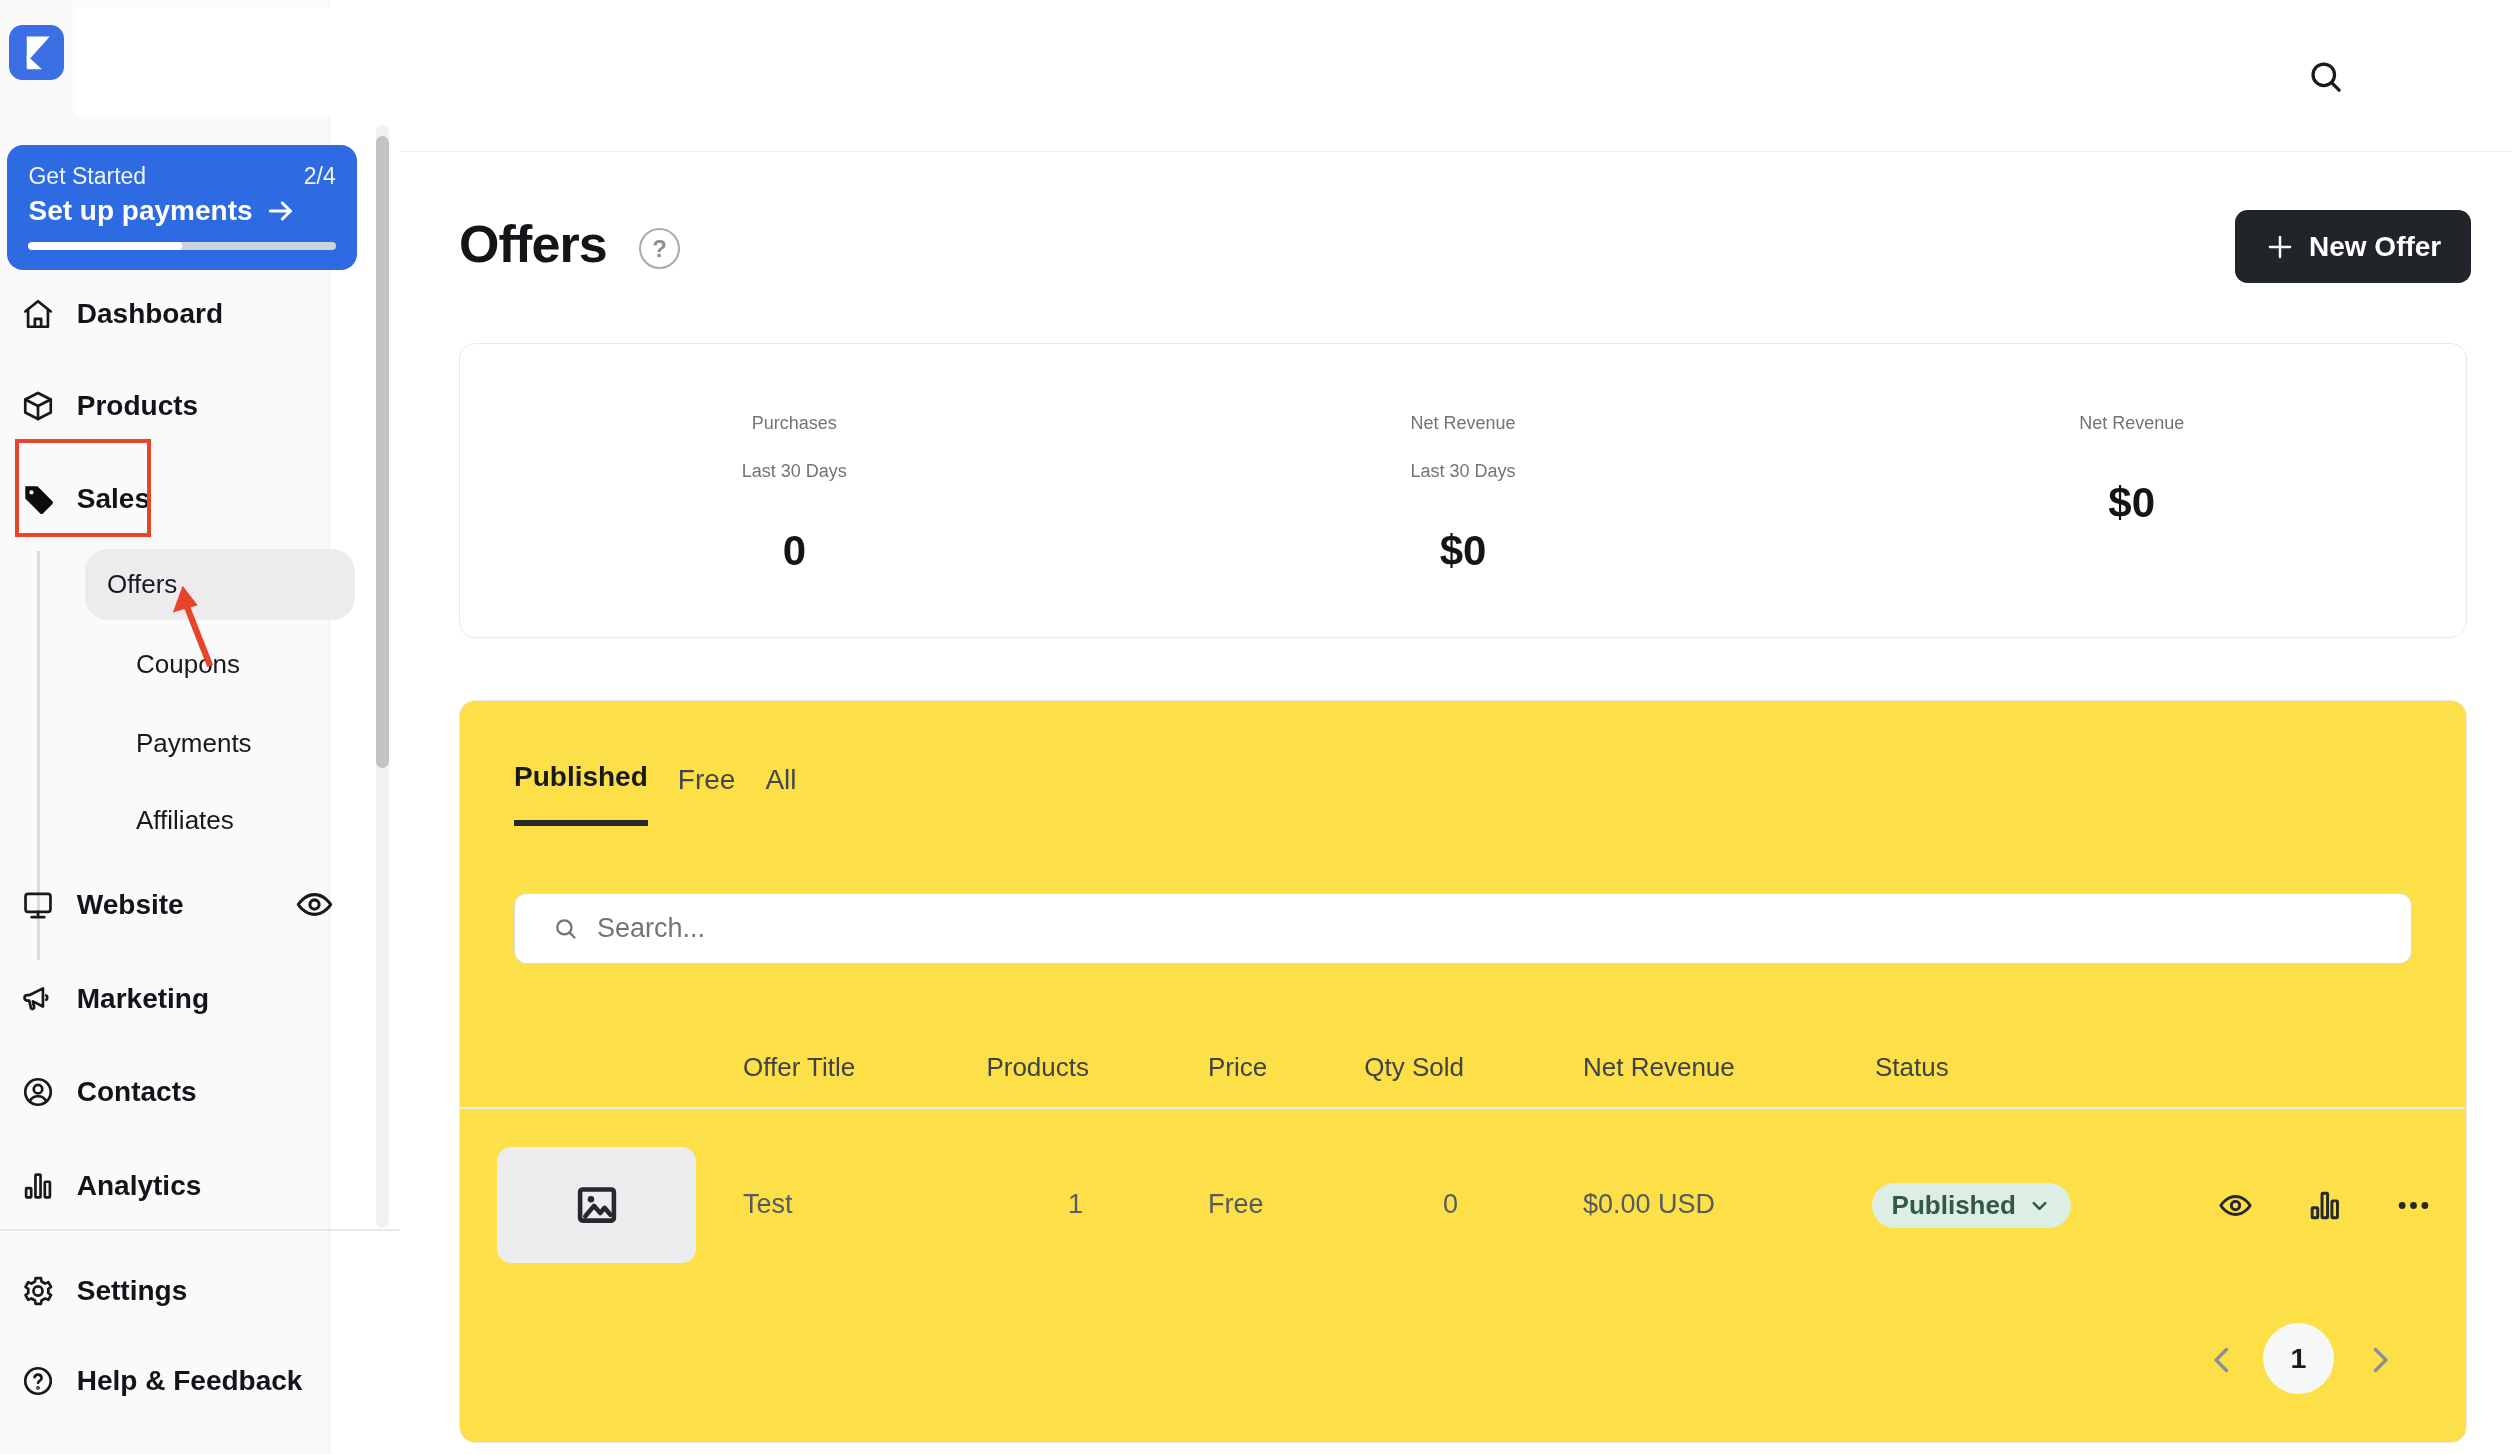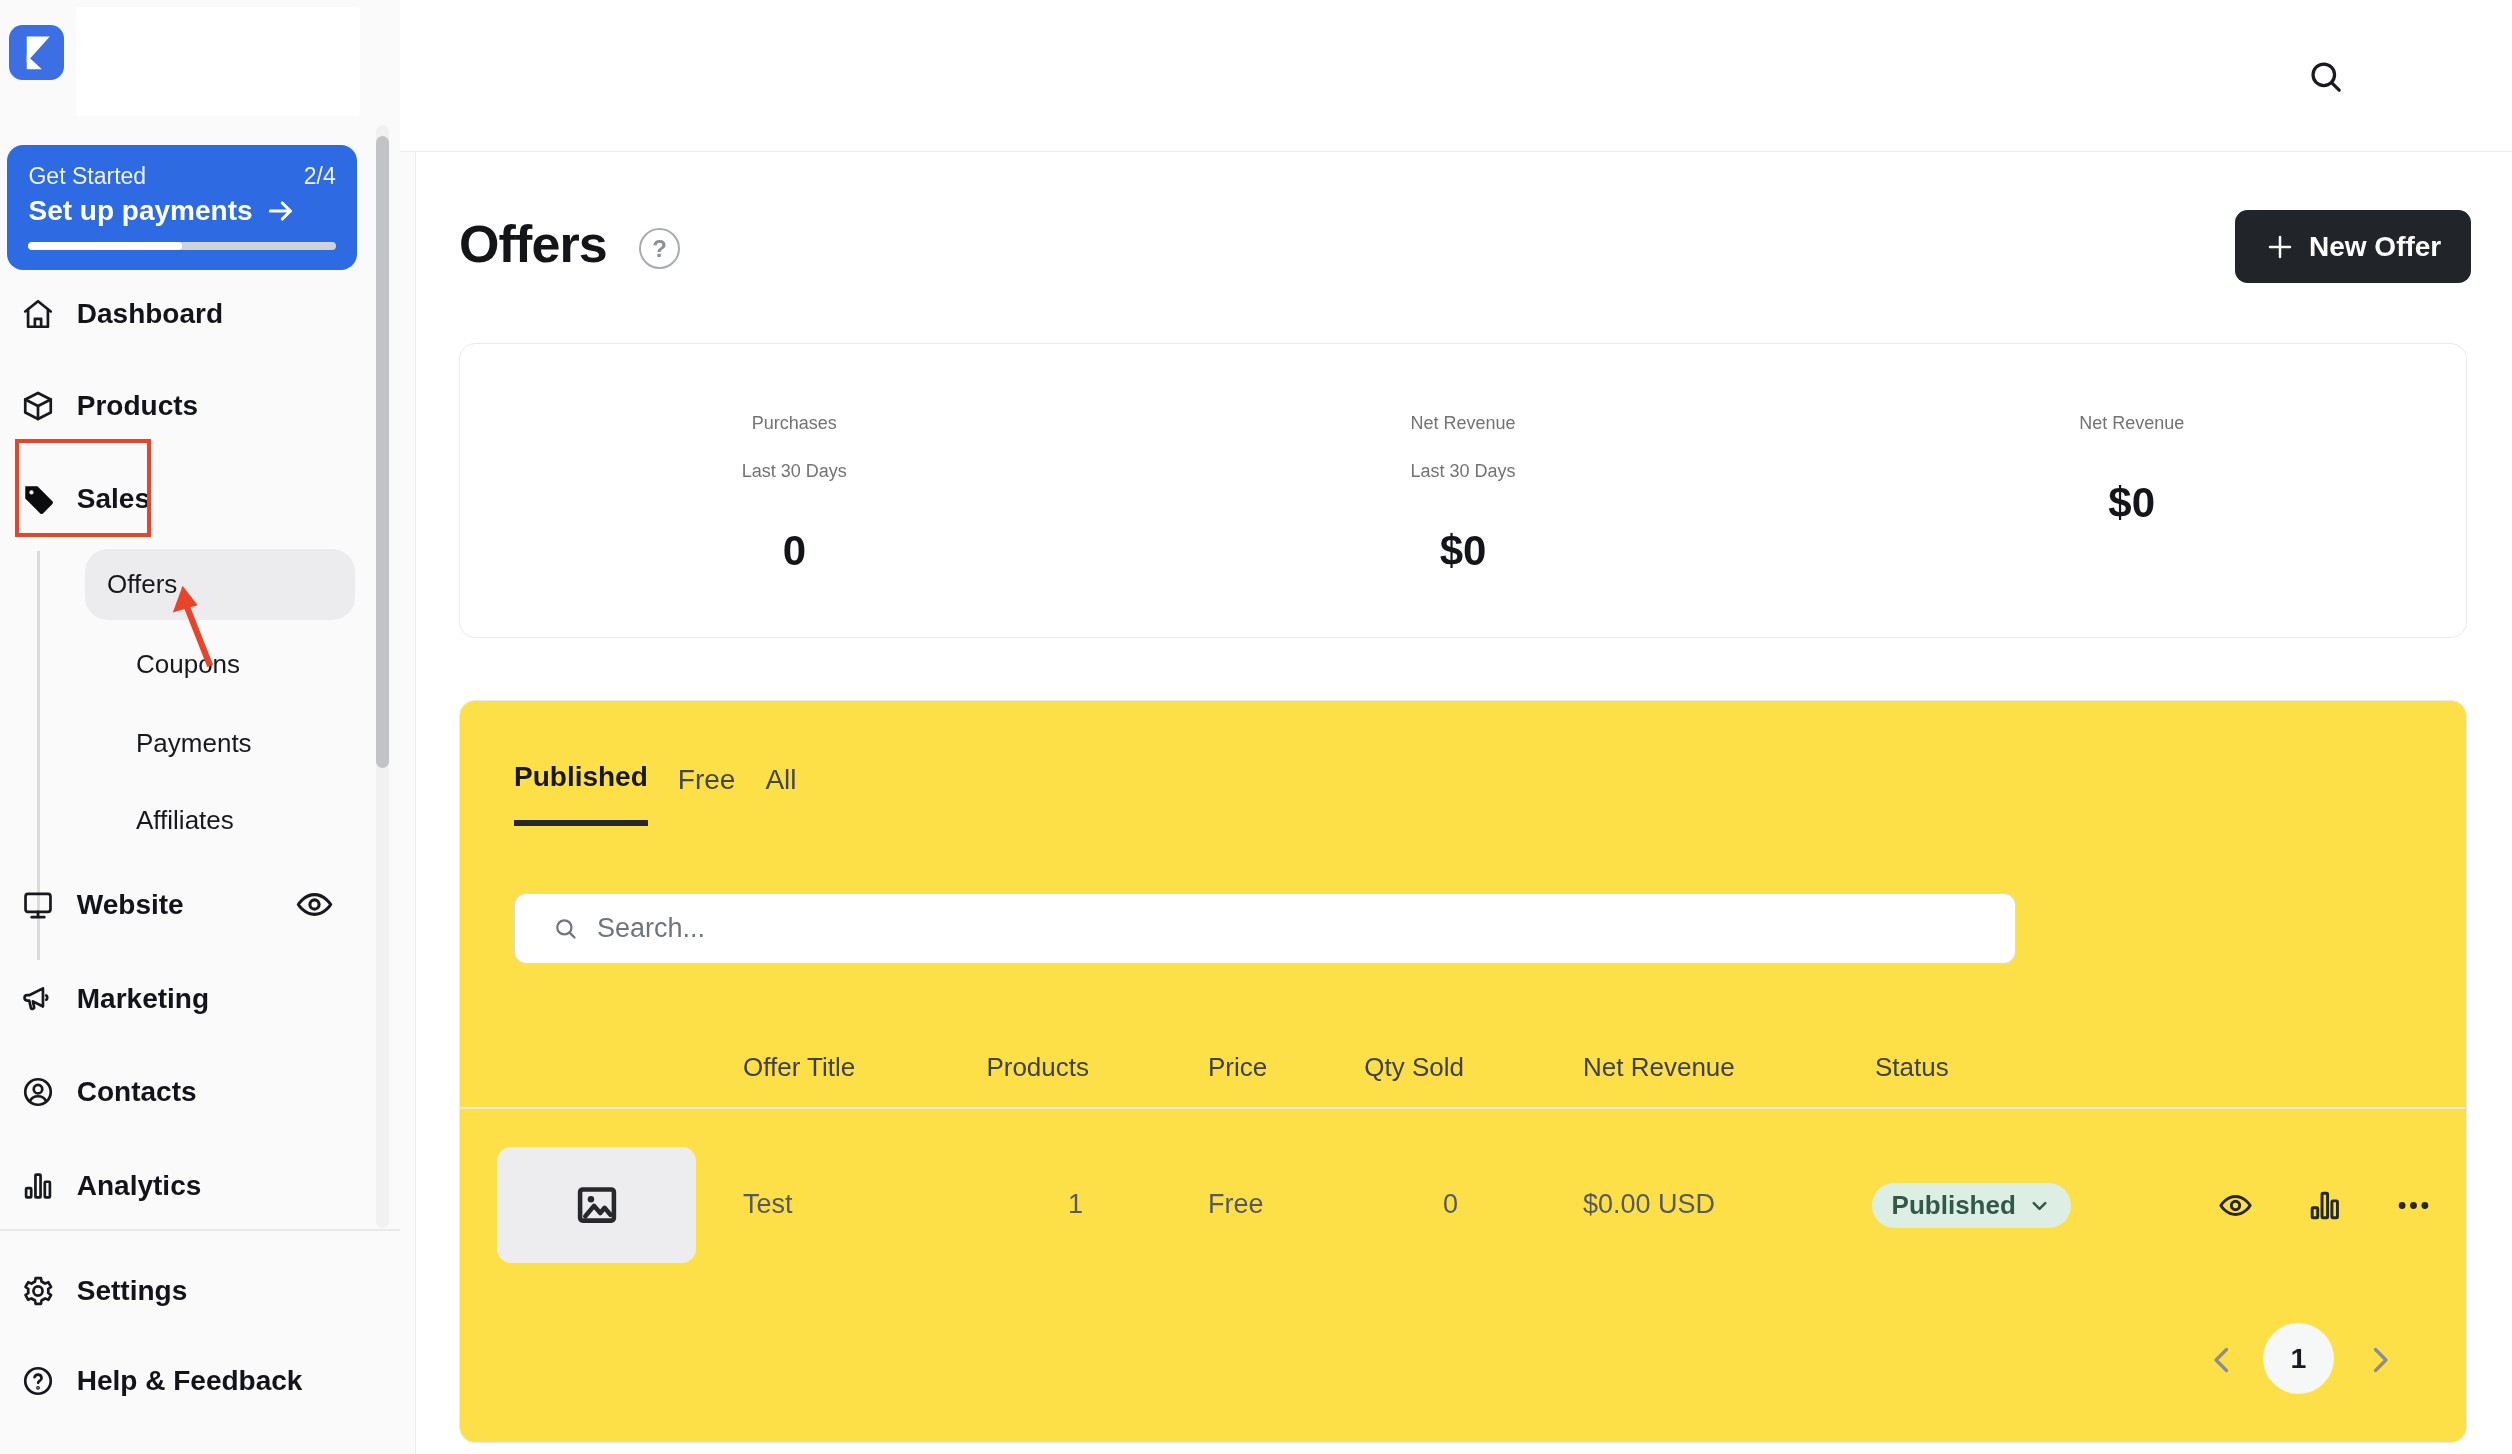--- a/index.html
+++ b/index.html
@@ -1,21 +1,21 @@
 <!DOCTYPE html>
 <html style="font-size:14.3px"><head>
 <meta charset="utf-8">
 <style>
   * { margin:0; padding:0; box-sizing:border-box; }
   html,body { width:2512px; height:1454px; overflow:hidden; background:#fff;
               font-family:"Liberation Sans", sans-serif; color:#17191d; }
   .app { position:relative; width:2512px; height:1454px; }
 
   
-  .sidebar { position:absolute; left:0; top:0; width:416px; height:1454px;
+  .sidebar { position:absolute; left:0; top:0; width:330px; height:1454px;
              background:#fafafa; border-right:1.8px solid #eeeeee; }
   .logo { position:absolute; left:9px; top:25px; width:55px; height:55px;
           border-radius:13.4px; background:#3b6fe3; }
   .logo svg { position:absolute; inset:0; }
   .logo-card { position:absolute; left:76px; top:7.1px; width:284px; height:109px;
                background:#ffffff; border-radius:3.6px; }
   .scroll-track { position:absolute; left:376px; top:125px; width:13.4px; height:1103px;
                   background:#f1f1f2; border-radius:7.1px; }
   .scroll-thumb { position:absolute; left:376px; top:136px; width:13.4px; height:632px;
                   background:#c2c3c6; border-radius:7.1px; }
@@ -74,21 +74,21 @@
   .stat .l1, .stat .l2 { font-size:18px; color:#737373; line-height:48px; }
   .stat .val { margin-top:32px; font-size:42px; font-weight:700; color:#131519; }
 
   .panel { position:absolute; left:459px; top:700px; width:2008px; height:743px;
            background:#fde047; border:1.8px solid #e9eaeb; border-radius:16px; }
   .tabs { position:absolute; left:54px; top:60px; display:flex; gap:30px; }
   .tab { font-size:28px; color:#44474c; padding-bottom:27px; background:none; border:none;
          cursor:pointer; font-family:"Liberation Sans", sans-serif; }
   .tab.active { color:#17191d; font-weight:600; border-bottom:6.2px solid #26282c; }
 
-  .search-box { position:absolute; left:54px; top:192px; width:1502px; height:71px;
+  .search-box { position:absolute; left:54px; top:192px; width:1898px; height:71px;
                 border:1.8px solid #d8dadc; border-radius:12.5px; display:flex;
                 align-items:center; padding-left:37px; gap:18px; background:#fff; }
   .search-box input { border:none; outline:none; font-size:27px; color:#3b3e44; width:1695px;
                       font-family:"Liberation Sans", sans-serif; background:transparent; }
   .search-box input::placeholder { color:#70757b; }
 
   .th { position:absolute; top:351px; font-size:26px; color:#3f4247; white-space:nowrap; }
   .th.r, .td.r { text-align:right; }
   .row-divider { position:absolute; left:0; top:406px; width:2005px; height:1.8px; background:#ebebec; }
 

